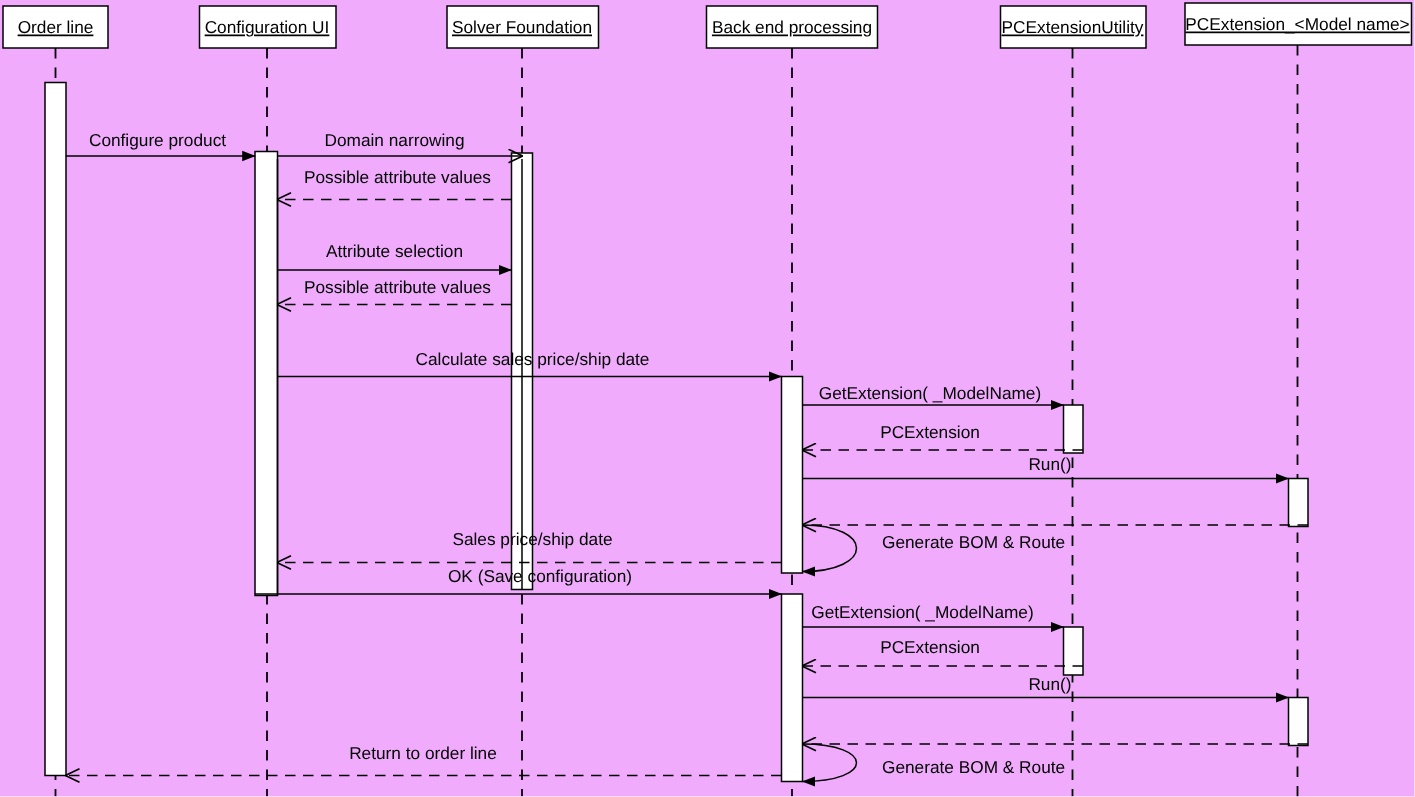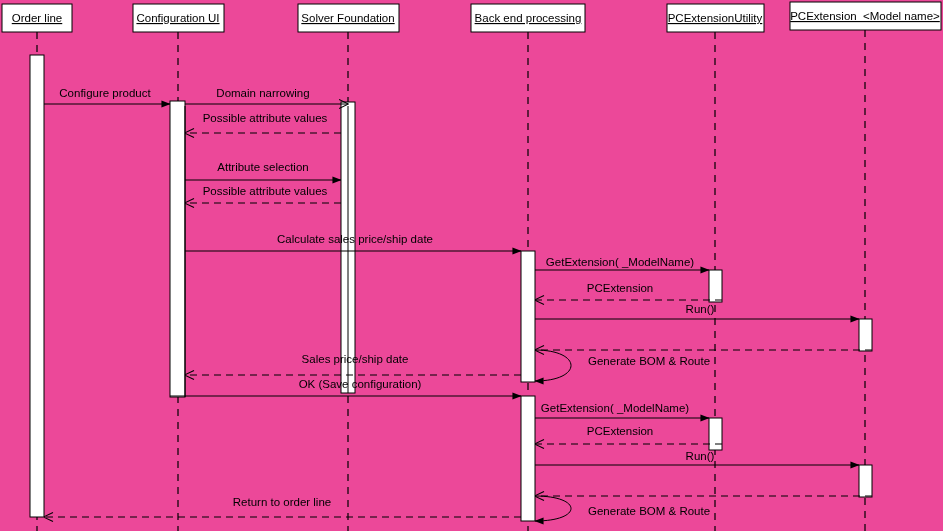--- a/index.html
+++ b/index.html
@@ -4,21 +4,21 @@
 <style>
   html, body {
     margin: 0;
     padding: 0;
     background: #ffffff;
   }
   #diagram-root {
     position: relative;
     width: 943px;
     height: 531px;
-    background: #ec4899;
+    background: #f0abfc;
     font-family: "Liberation Sans", sans-serif;
     overflow: hidden;
   }
   svg#seq-svg {
     display: block;
     width: 943px;
     height: 531px;
   }
   .lifeline-box {
     fill: #ffffff;

